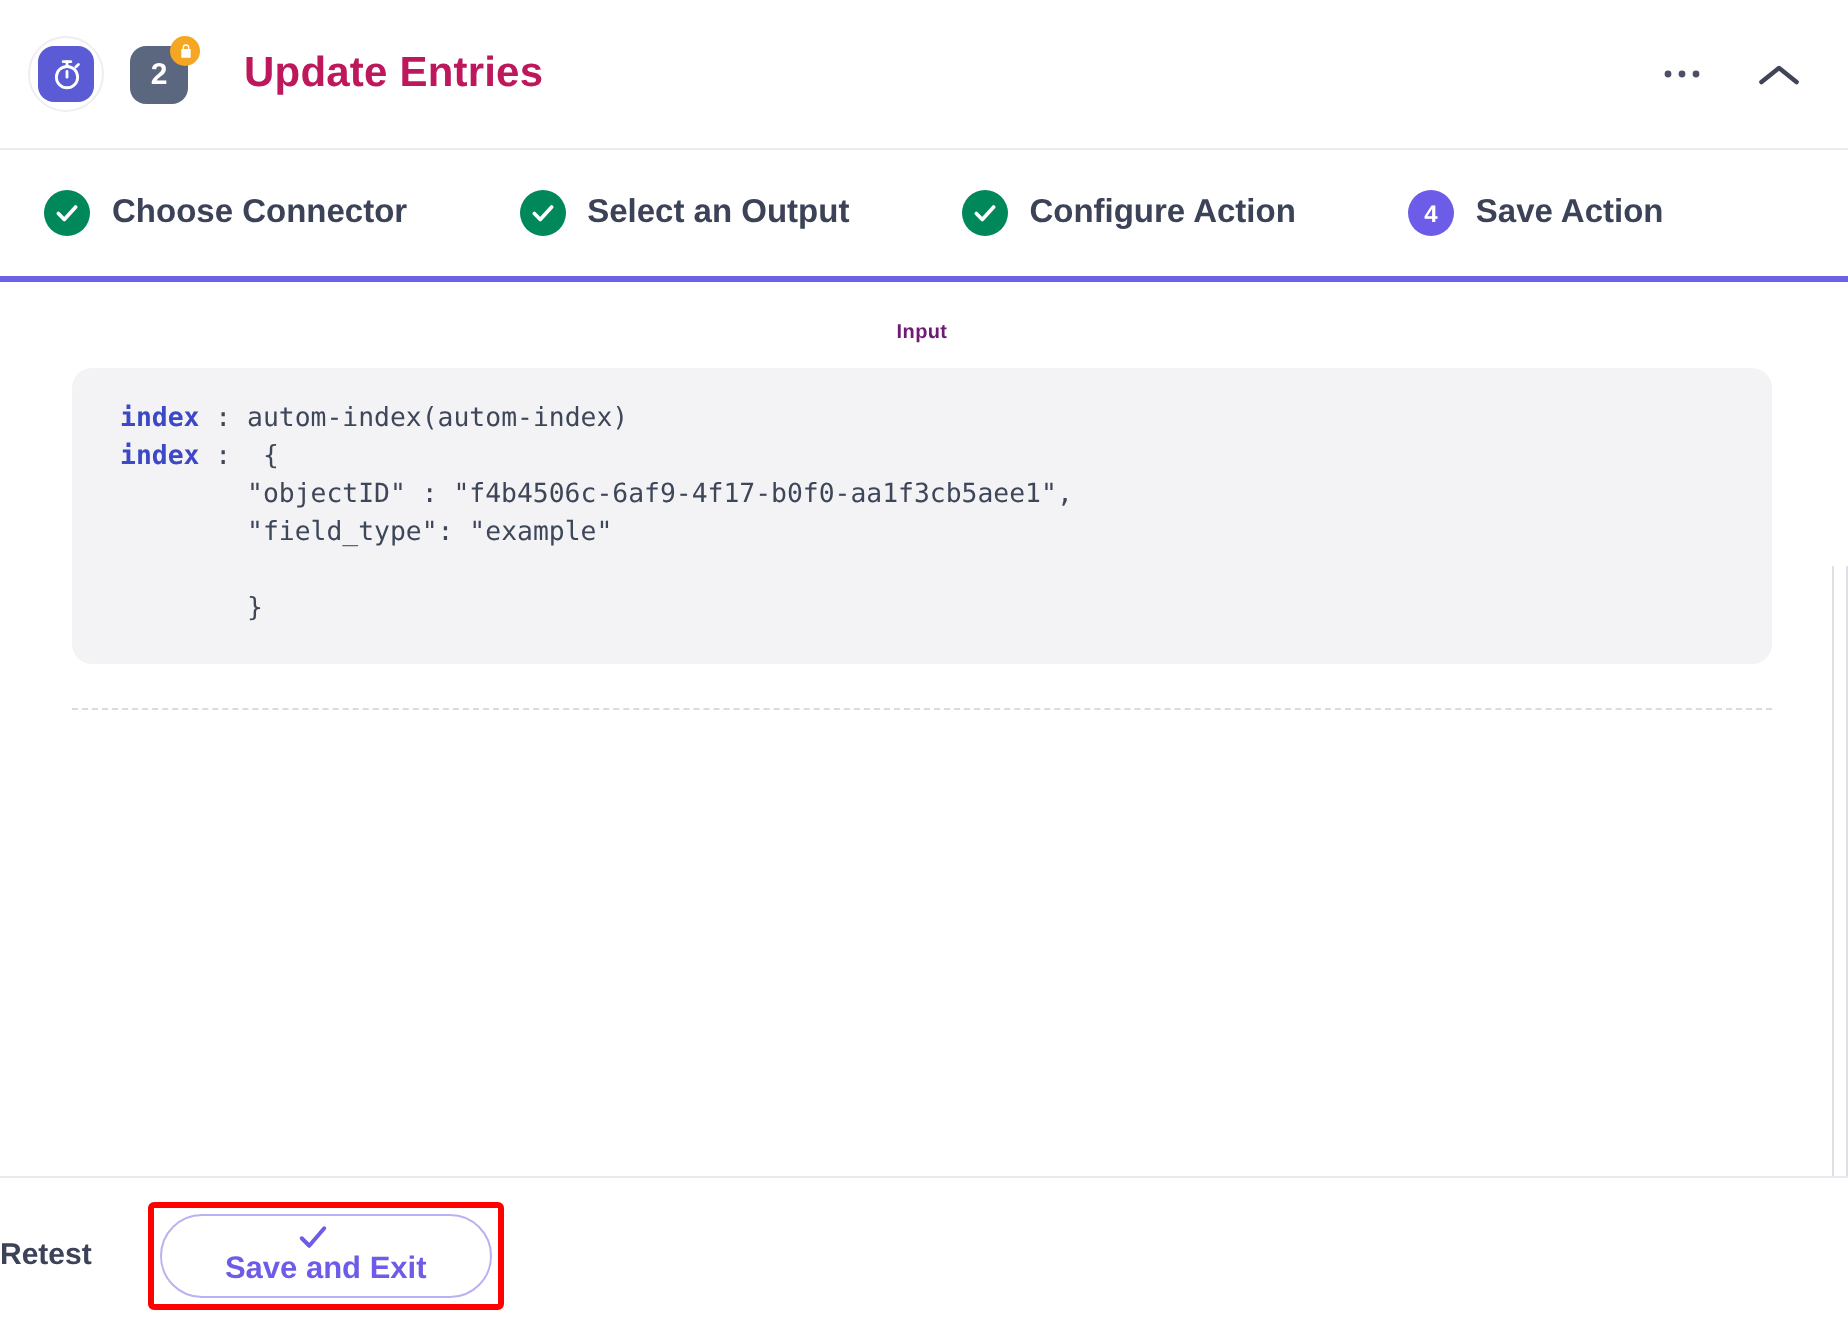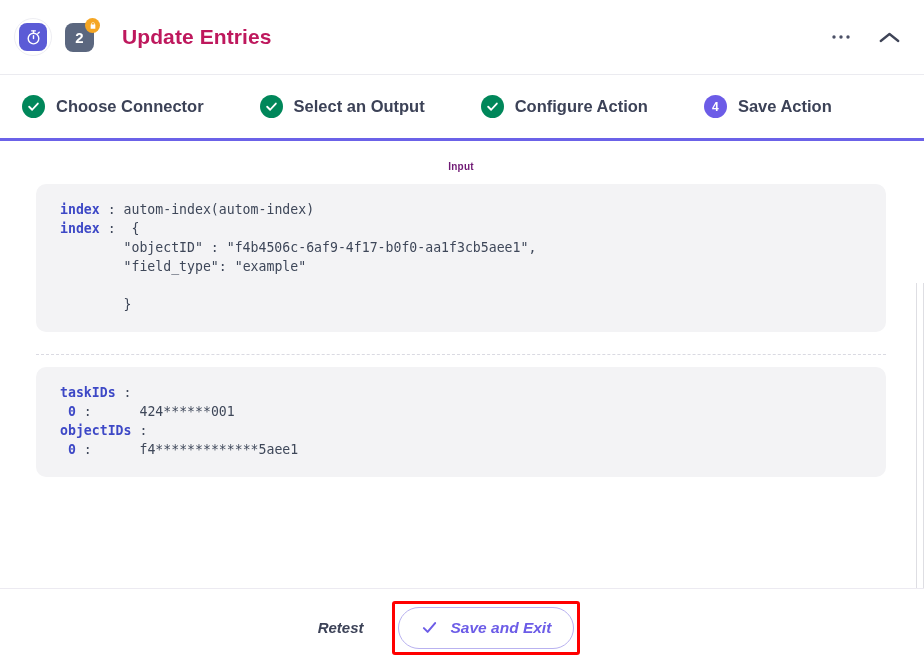--- a/index.html
+++ b/index.html
@@ -161,24 +161,23 @@
   }
   .out-head { margin-top: 22px; }
 
   
   .footer {
     flex: 0 0 78px;
     height: 78px;
     border-top: 1px solid #eceaf1;
     display: flex;
     align-items: center;
-    justify-content: center;
+    justify-content: flex-start;
     padding-right: 26px;
     background: #ffffff;
-    font-style: italic;
   }
   .retest {
     font-size: 15px;
     font-weight: bold;
     color: #3c4257;
     margin-right: 28px;
     cursor: pointer;
   }
   .save-highlight {
     border: 3px solid #ff0000;
@@ -193,20 +192,21 @@
     border-radius: 21px;
     background: #ffffff;
     color: #6c5ce7;
     font-size: 15.5px;
     font-weight: bold;
     display: flex;
     align-items: center;
     justify-content: center;
     padding: 0 22px;
     cursor: pointer;
+    flex-direction: column;
   }
   .save-btn .check { margin-right: 13px; display: flex; }
 
   
   .scroll-strip {
     position: absolute;
     top: 142px; right: 0;
     width: 8px; height: 458px;
     background: #ffffff;
     border-left: 1px solid #dedee3;
@@ -304,24 +304,20 @@
     <div class="code-block"><span class="k">index</span> : <span>autom-index(autom-index)</span>
 <span class="k">index</span> :  {
         "objectID" : "<span>f4b4506c-6af9-4f17-b0f0-aa1f3cb5aee1</span>",
         "field_type": "<span>example</span>"
 
         }</div>
 
     <hr class="divider-dashed">
 
 
-    <div class="code-block"><span class="k">taskIDs</span> :
- <span class="k">0</span> :      <span>424******001</span>
-<span class="k">objectIDs</span> :
- <span class="k">0</span> :      <span>f4*************5aee1</span></div>
 
     <div class="scroll-strip"></div>
   </div>
 
   <div class="footer">
     <div class="retest">Retest</div>
 
     <div class="save-highlight">
       <div class="save-btn">
         <span class="check">

